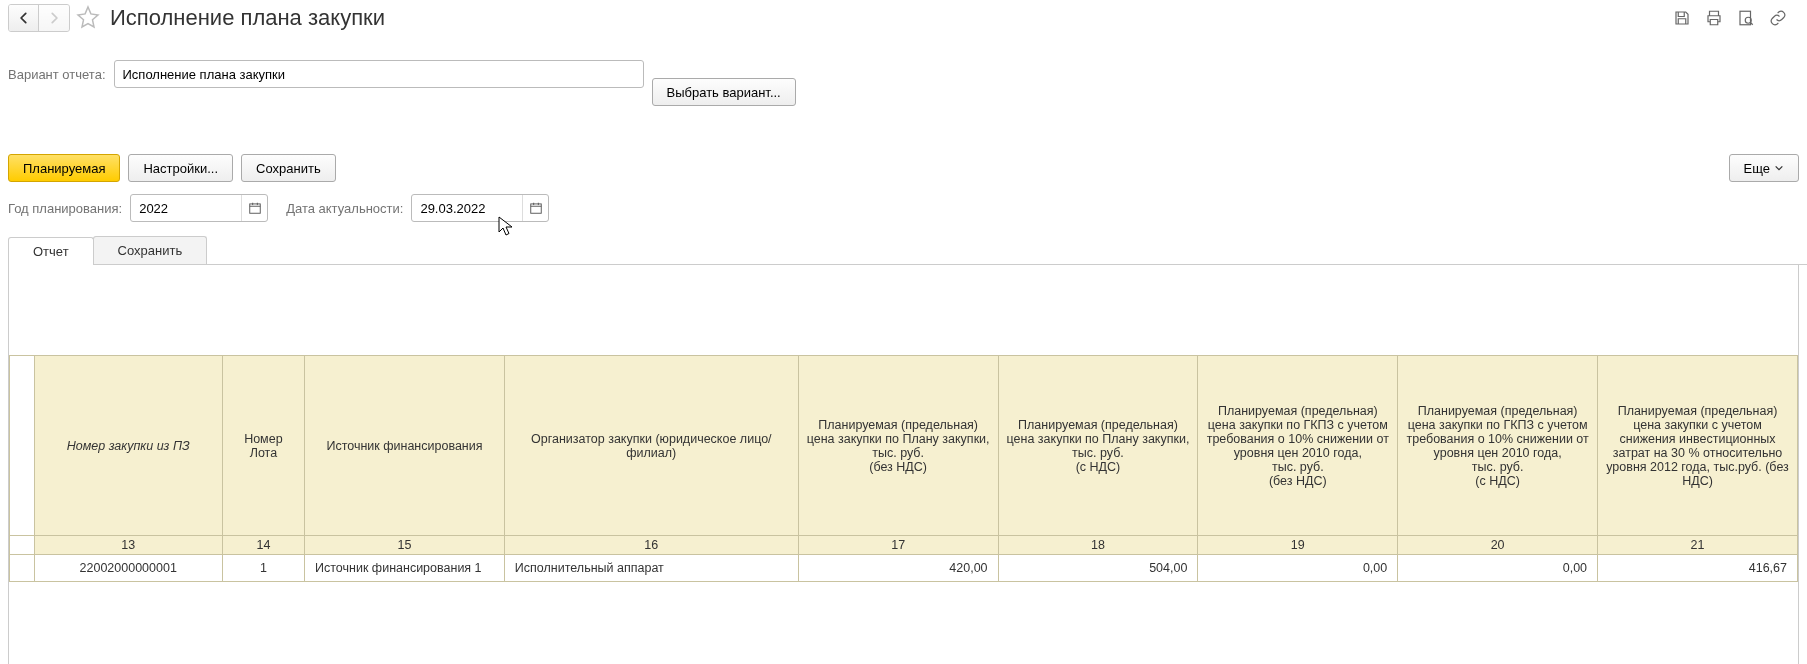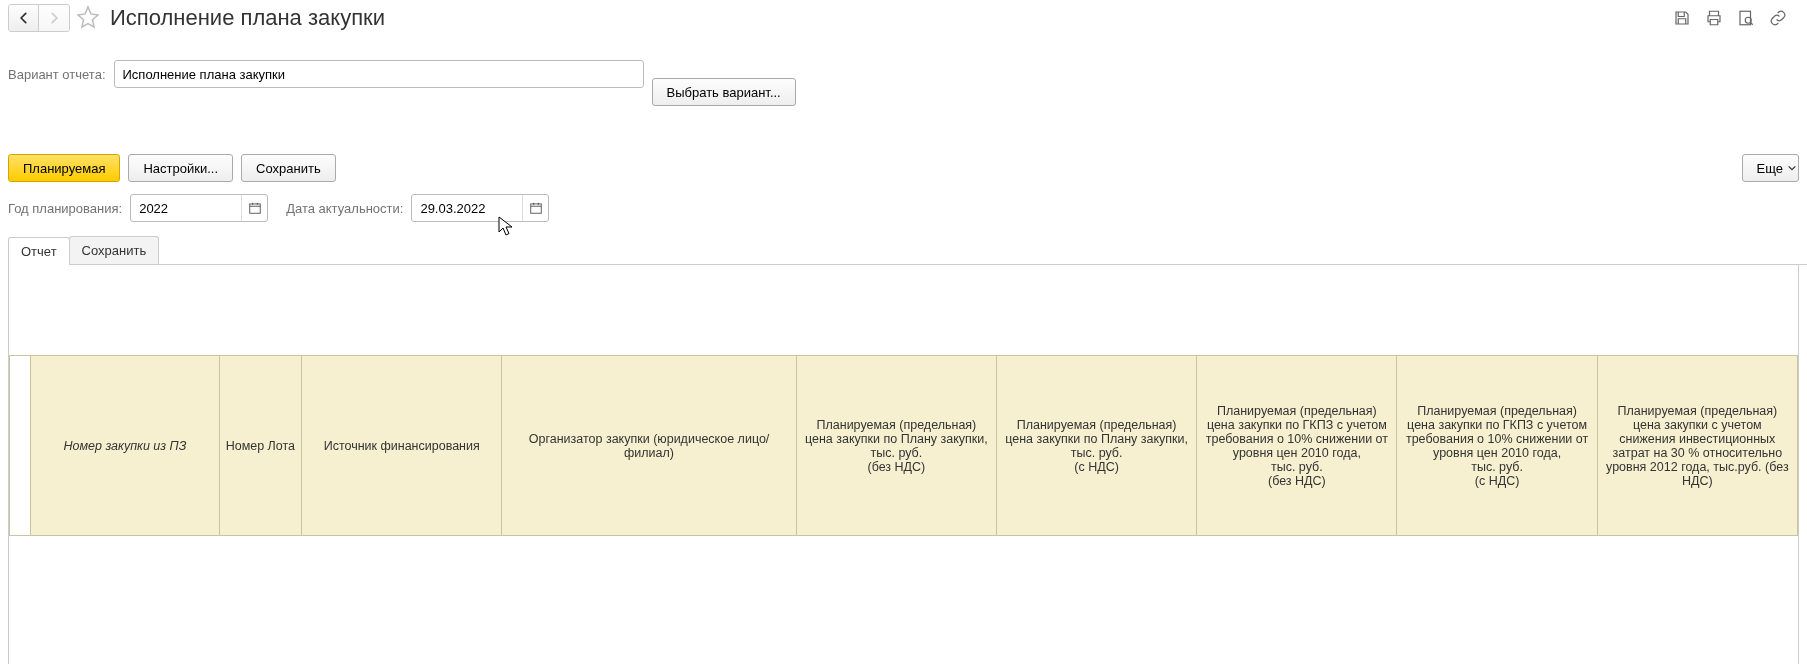--- a/index.html
+++ b/index.html
@@ -95,21 +95,21 @@
     background: linear-gradient(#ffe066, #ffcc00);
     border: 1px solid #d4a500;
     font-weight: normal;
     color: #000;
   }
   .btn-more {
     margin-left: auto;
     display: flex;
     align-items: center;
     gap: 4px;
-    padding-right: 1px;
+    padding-right: 14px;
   }
   .input-with-icon {
     display: flex;
     align-items: center;
     border: 1px solid #bbb;
     border-radius: 3px;
     height: 28px;
     background: #fff;
   }
   .input-with-icon input {
@@ -129,21 +129,21 @@
     justify-content: center;
     cursor: pointer;
     color: #555;
   }
   .tabs {
     display: flex;
     margin: 8px 0 0 8px;
     border-bottom: 1px solid #ccc;
   }
   .tab {
-    padding: 6px 12px;
+    padding: 6px 24px;
     border: 1px solid #ccc;
     border-bottom: none;
     background: #f3f3f3;
     cursor: pointer;
     font-size: 13px;
     margin-right: -1px;
     border-top-left-radius: 3px;
     border-top-right-radius: 3px;
   }
   .tab.active {
@@ -324,20 +324,44 @@
           <th style="white-space: pre-line;">Планируемая (предельная) цена закупки по ГКПЗ с учетом требования о 10% снижении от уровня цен 2010 года,
 тыс. руб.
 (без НДС)</th>
           <th style="white-space: pre-line;">Планируемая (предельная) цена закупки по ГКПЗ с учетом требования о 10% снижении от уровня цен 2010 года,
 тыс. руб.
 (с НДС)</th>
           <th style="white-space: pre-line;">Планируемая (предельная) цена закупки с учетом снижения инвестиционных затрат на 30 % относительно уровня 2012 года, тыс.руб. (без НДС)</th>
         </tr>
     </thead>
     <tbody id="tbody">
+        <tr class="colnums">
+          <td class="gutter-col" style="background: rgb(255, 255, 255);"></td>
+          <td>13</td>
+          <td>14</td>
+          <td>15</td>
+          <td>16</td>
+          <td>17</td>
+          <td>18</td>
+          <td>19</td>
+          <td>20</td>
+          <td>21</td>
+        </tr>
+        <tr class="data">
+          <td class="gutter-col"></td>
+          <td class="center">22002000000001</td>
+          <td class="center">1</td>
+          <td class="left">Источник финансирования 1</td>
+          <td class="left">Исполнительный аппарат</td>
+          <td>420,00</td>
+          <td>504,00</td>
+          <td>0,00</td>
+          <td>0,00</td>
+          <td>416,67</td>
+        </tr>
       </tbody>
   </table>
 </div>
 
 <div class="cursor-overlay" id="cursor" style="left: 498px; top: 216px;">
   <svg viewBox="0 0 16 22">
       <path d="M1 1l0 15 4-4 3 7 3-1.5-3-6.5 6 0z" fill="#fff" stroke="#000" stroke-width="1"></path>
     </svg>
 </div>
 

